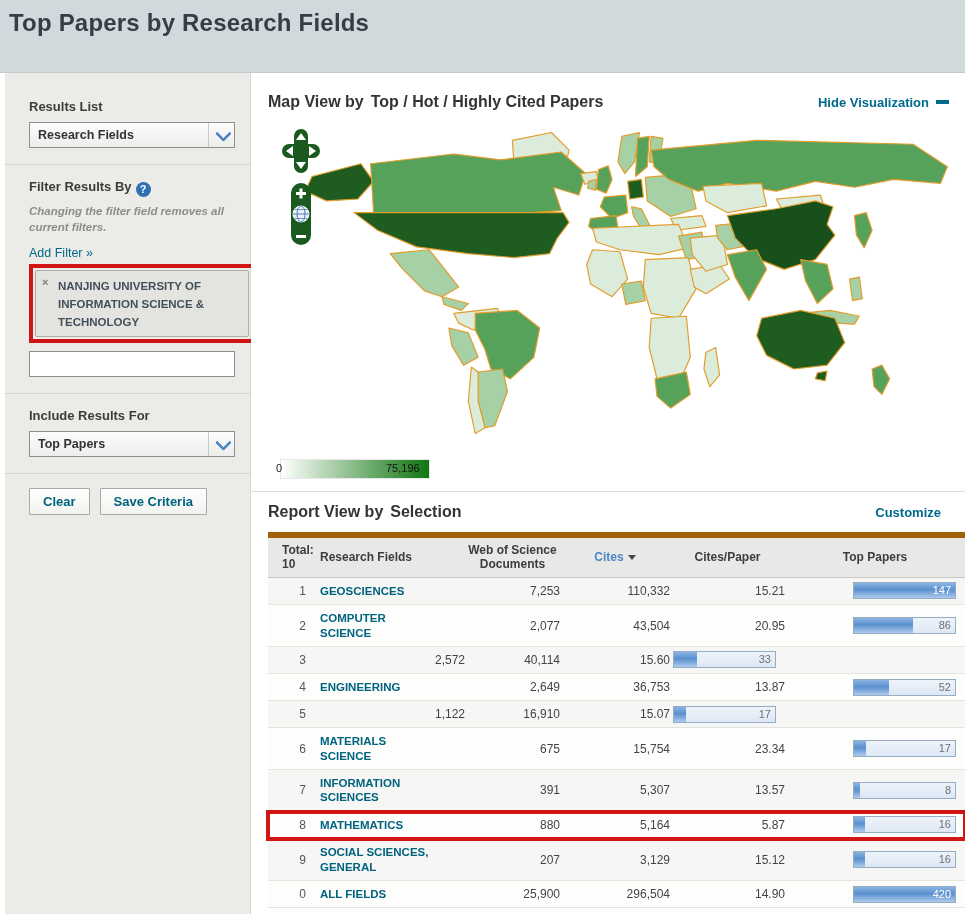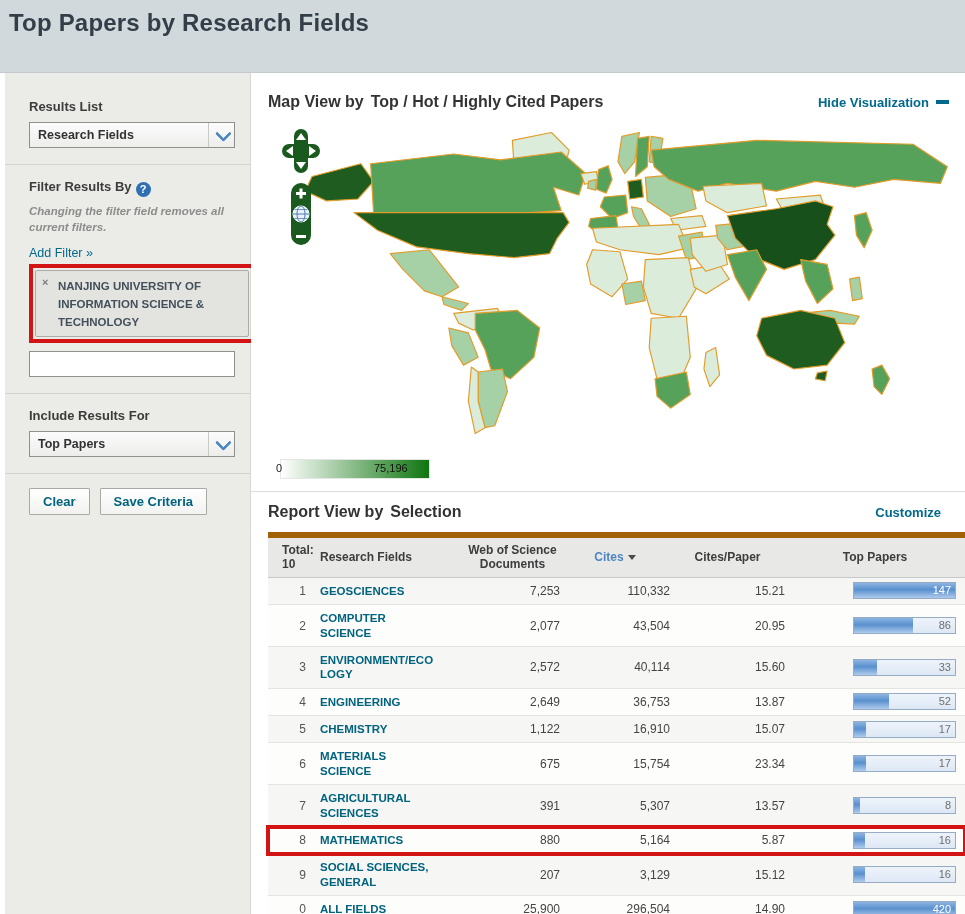--- a/index.html
+++ b/index.html
@@ -49,21 +49,21 @@
   .minus-icon { display:inline-block; width:13px; height:4px; background:var(--teal,#00698c); margin-left:7px; vertical-align:3px; cursor:pointer; }
 
   .map-wrap { position:relative; height:334px; margin-top:4px; }
   .map-wrap svg.worldmap { display:block; }
   .region { stroke-width:1.2; stroke-linejoin:round; }
   .map-controls { position:absolute; left:12px; top:8px; }
 
   .legend-row { display:flex; align-items:center; margin:6px 0 0 6px; height:20px; position:relative; width:160px; }
   .legend-bar { width:150px; height:20px; margin-left:6px; border:1px solid #e6e6e6; }
   .legend-min { position:absolute; left:2px; top:3px; font-size:11px; color:#222; z-index:2; }
-  .legend-max { position:absolute; left:100px; top:3px; font-size:11px; color:#111; z-index:2; }
+  .legend-max { position:absolute; left:112px; top:3px; font-size:11px; color:#111; z-index:2; }
 
   .hr-line { border-top:1px solid #dcdcda; margin:12px 0 0 -17px; }
 
   
   .report-bar { display:flex; align-items:center; padding:11px 24px 9px 0; }
   .rtable { margin-top:2px; }
   .trow { display:grid; grid-template-columns:52px 145px 95px 110px 115px 1fr; align-items:center;
           border-bottom:1px solid #e4e4e1; position:relative; }
   .thead { background:#e8e8e6; border-top:6px solid #a16207; border-bottom:1px solid #c8c8c6; padding:5px 0; min-height:38px; }
   .th { font-size:12px; font-weight:bold; color:#3d3d3d; text-align:center; line-height:1.2; }
@@ -283,21 +283,20 @@
     <div class="bar-cell">
       <div class="pbar">
         <div class="pbar-fill" style="width: 58%;"></div>
         <span class="pbar-value">86</span>
       </div>
     </div>
   </div>
 
   <div class="trow odd">
     <div class="td rank">3</div>
-    <div class="td"><a class="field-link">ENVIRONMENT/ECOLOGY</a></div>
     <div class="td num">2,572</div>
     <div class="td num">40,114</div>
     <div class="td num">15.60</div>
     <div class="bar-cell">
       <div class="pbar">
         <div class="pbar-fill" style="width: 23%;"></div>
         <span class="pbar-value">33</span>
       </div>
     </div>
   </div>
@@ -311,21 +310,20 @@
     <div class="bar-cell">
       <div class="pbar">
         <div class="pbar-fill" style="width: 35%;"></div>
         <span class="pbar-value">52</span>
       </div>
     </div>
   </div>
 
   <div class="trow odd">
     <div class="td rank">5</div>
-    <div class="td"><a class="field-link">CHEMISTRY</a></div>
     <div class="td num">1,122</div>
     <div class="td num">16,910</div>
     <div class="td num">15.07</div>
     <div class="bar-cell">
       <div class="pbar">
         <div class="pbar-fill" style="width: 12%;"></div>
         <span class="pbar-value">17</span>
       </div>
     </div>
   </div>
@@ -339,21 +337,21 @@
     <div class="bar-cell">
       <div class="pbar">
         <div class="pbar-fill" style="width: 12%;"></div>
         <span class="pbar-value">17</span>
       </div>
     </div>
   </div>
 
   <div class="trow odd">
     <div class="td rank">7</div>
-    <div class="td"><a class="field-link">AGRICULTURAL SCIENCES</a></div>
+    <div class="td"><a class="field-link">INFORMATION SCIENCES</a></div>
     <div class="td num">391</div>
     <div class="td num">5,307</div>
     <div class="td num">13.57</div>
     <div class="bar-cell">
       <div class="pbar">
         <div class="pbar-fill" style="width: 6%;"></div>
         <span class="pbar-value">8</span>
       </div>
     </div>
   </div>

